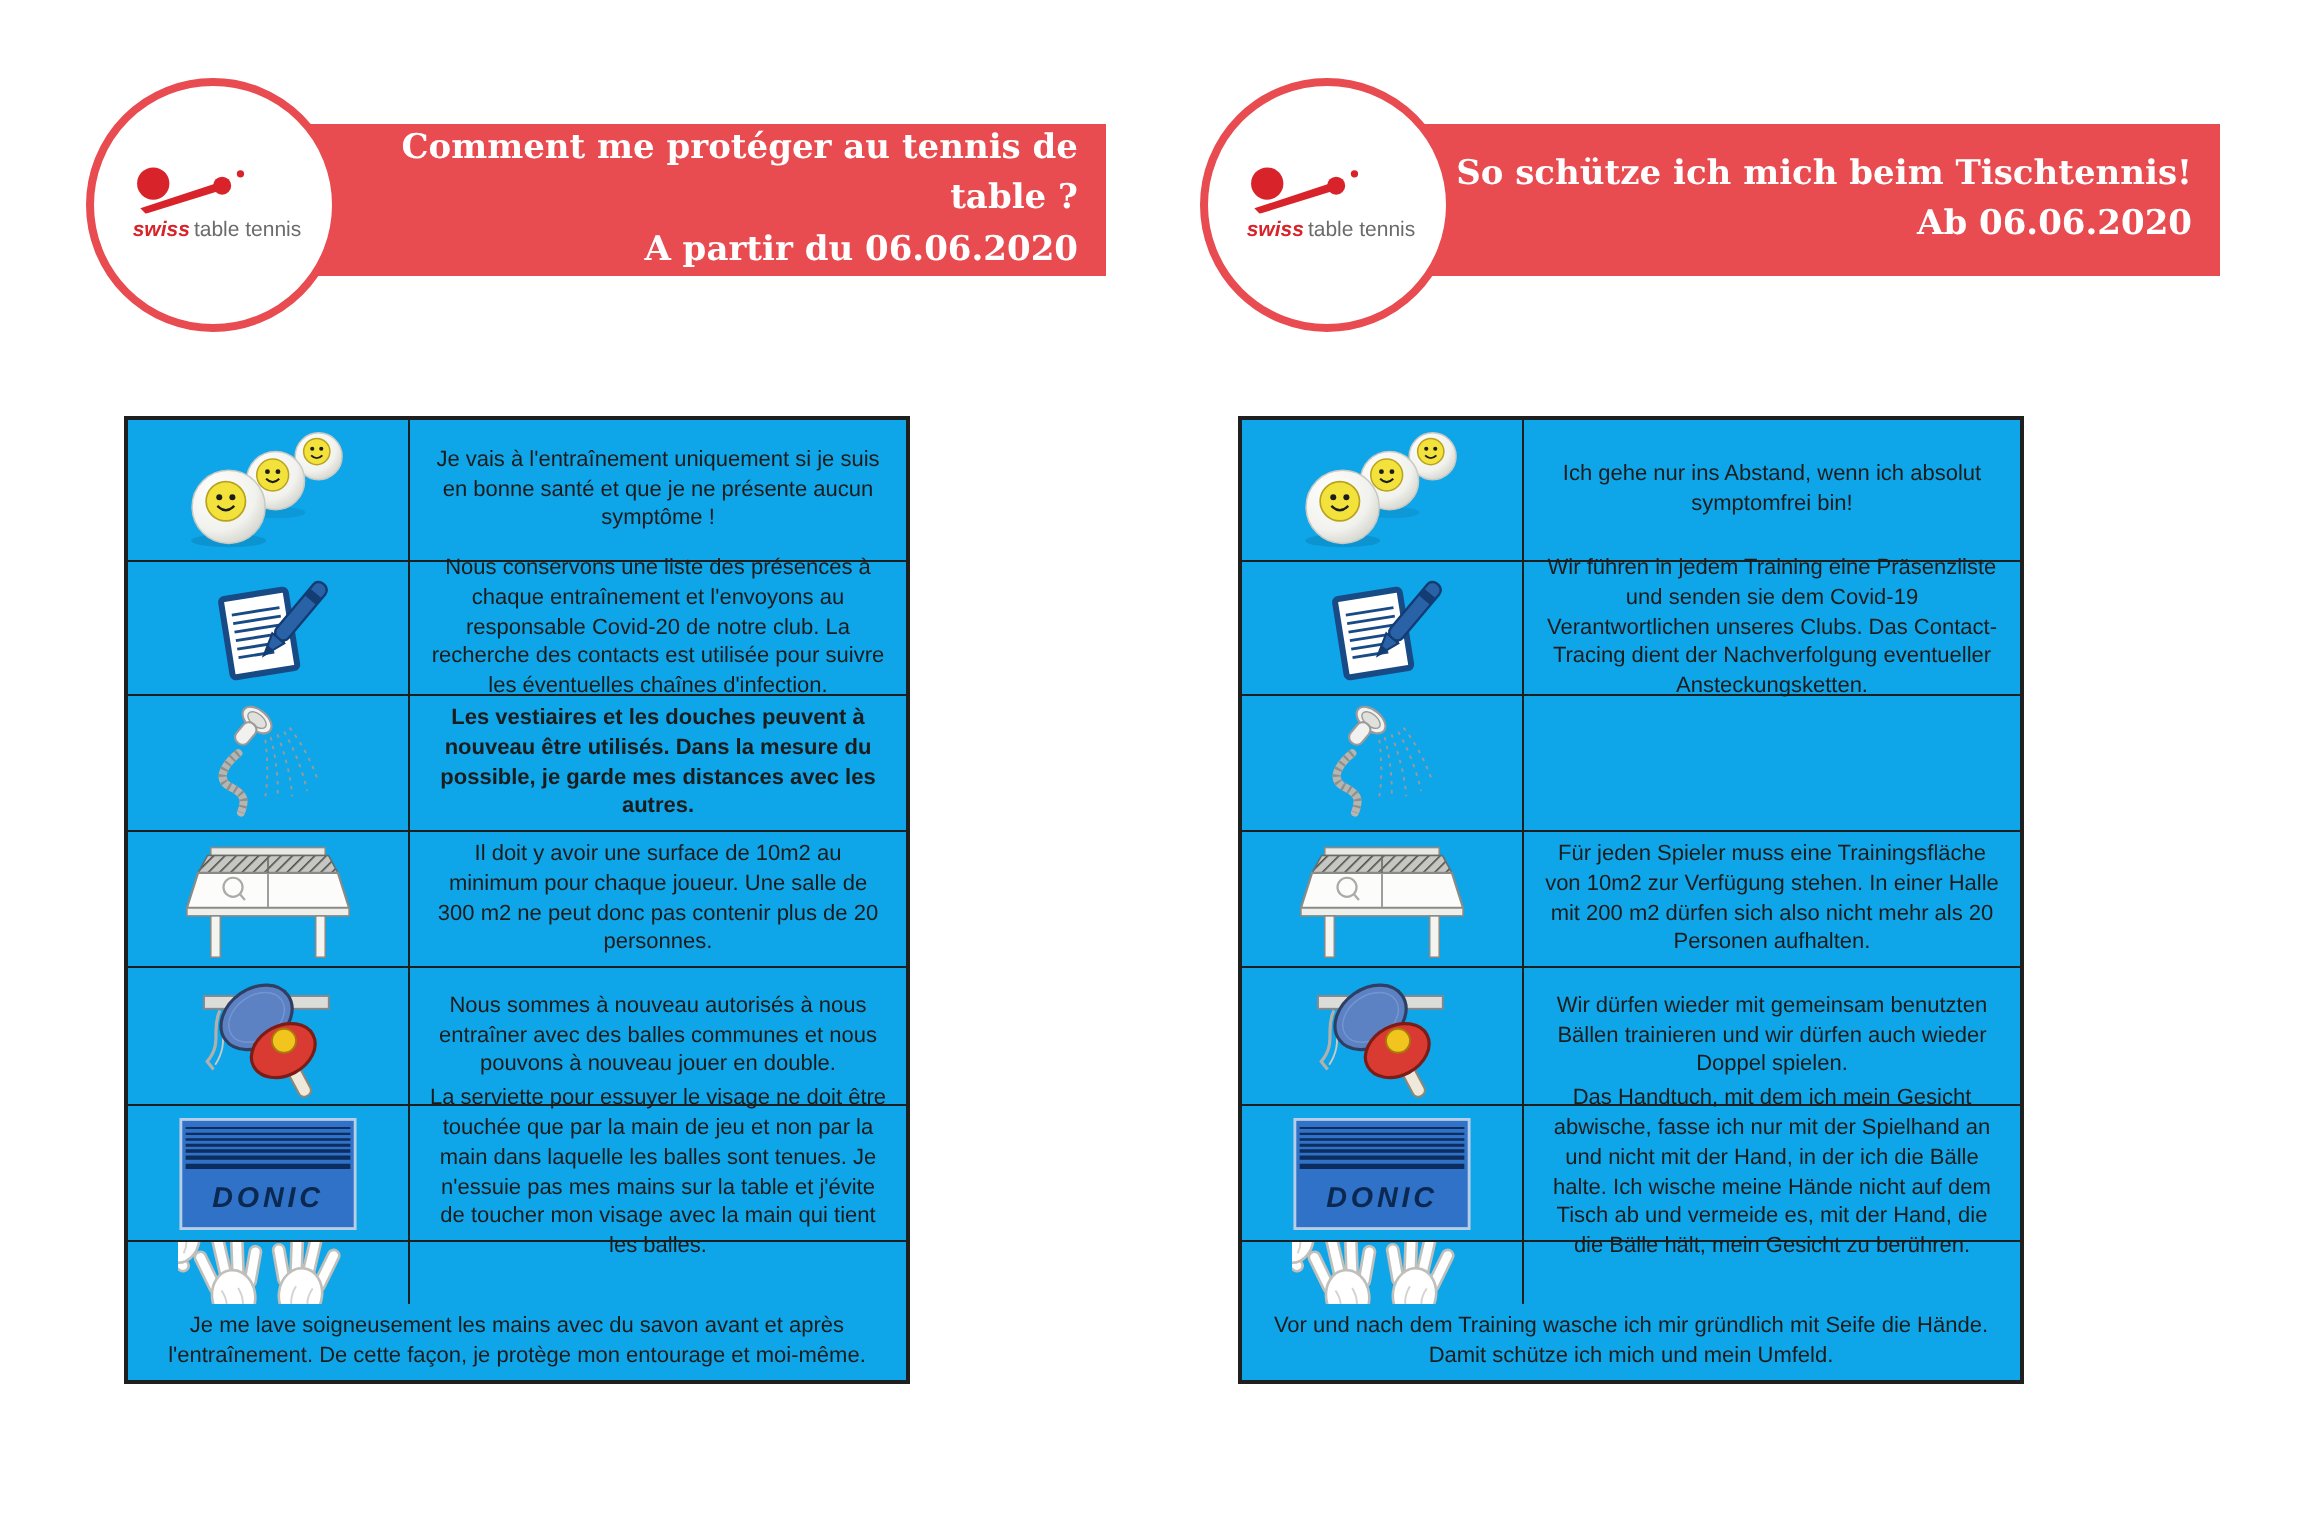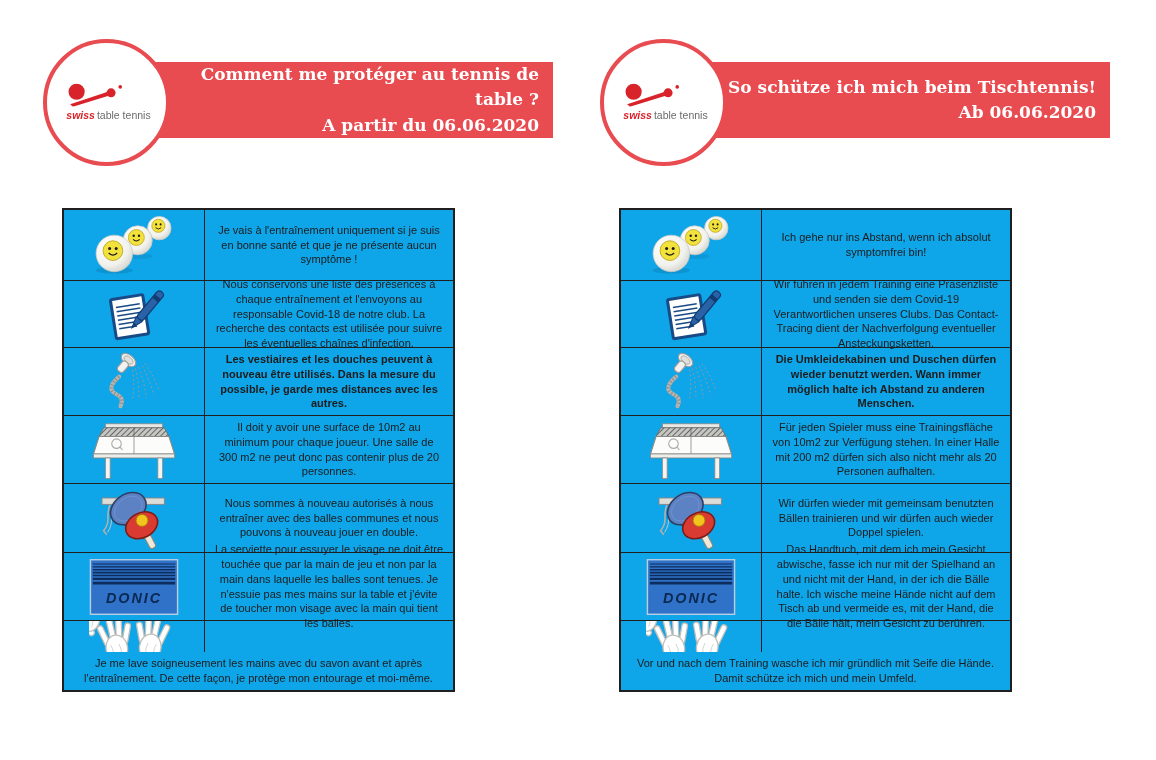--- a/index.html
+++ b/index.html
@@ -218,21 +218,21 @@
           </svg>
       </div>
       <div class="text-cell">Je vais à l'entraînement uniquement si je suis en bonne santé et que je ne présente aucun symptôme !</div>
     </div>
     <div class="row">
       <div class="icon-cell">
         <svg class="icon" width="62" height="62" viewBox="0 0 72 72">
             <use href="#sym-notepad"></use>
           </svg>
       </div>
-      <div class="text-cell">Nous conservons une liste des présences à chaque entraînement et l'envoyons au responsable Covid-18 de notre club.  La recherche des contacts est utilisée pour suivre les éventuelles chaînes d'infection.</div>
+      <div class="text-cell">Nous conservons une liste des présences à chaque entraînement et l'envoyons au responsable Covid-20 de notre club.  La recherche des contacts est utilisée pour suivre les éventuelles chaînes d'infection.</div>
     </div>
     <div class="row">
       <div class="icon-cell">
         <svg class="icon" width="56" height="62" viewBox="0 0 80 92">
             <use href="#sym-shower"></use>
           </svg>
       </div>
       <div class="text-cell">Les vestiaires et les douches peuvent à nouveau être utilisés. Dans la mesure du possible, je garde mes distances avec les autres.</div>
     </div>
     <div class="row">
@@ -302,21 +302,20 @@
           </svg>
       </div>
       <div class="text-cell">Wir führen in jedem Training eine Präsenzliste und senden sie dem Covid-19 Verantwortlichen unseres Clubs.  Das Contact-Tracing dient der Nachverfolgung eventueller Ansteckungsketten.</div>
     </div>
     <div class="row">
       <div class="icon-cell">
         <svg class="icon" width="56" height="62" viewBox="0 0 80 92">
             <use href="#sym-shower"></use>
           </svg>
       </div>
-      <div class="text-cell">Die Umkleidekabinen und Duschen dürfen wieder benutzt werden.  Wann immer möglich halte ich Abstand zu anderen Menschen.</div>
     </div>
     <div class="row">
       <div class="icon-cell">
         <svg class="icon" width="84" height="62" viewBox="0 0 104 78">
             <use href="#sym-table"></use>
           </svg>
       </div>
       <div class="text-cell">Für jeden Spieler muss eine Trainingsfläche von 10m2 zur Verfügung stehen. In einer Halle mit 200 m2 dürfen sich also nicht mehr als 20 Personen aufhalten.</div>
     </div>
     <div class="row">

